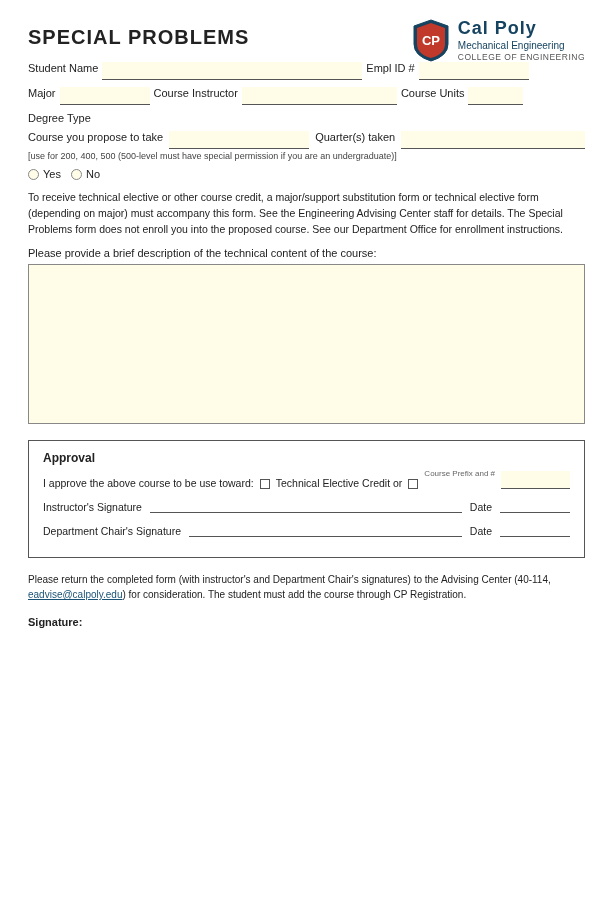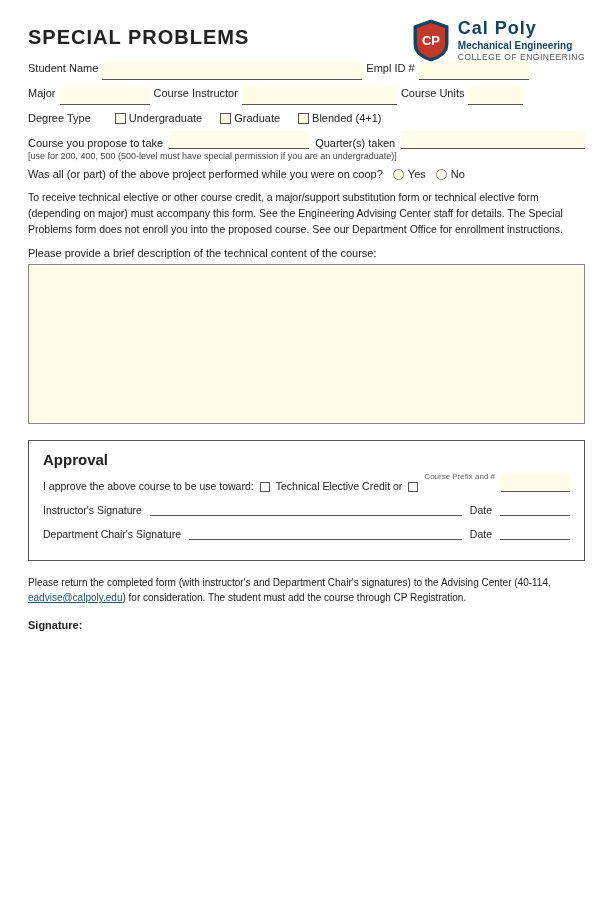--- a/index.html
+++ b/index.html
@@ -39,21 +39,21 @@
     }
     .logo-calpoly {
       font-size: 18px;
       font-weight: bold;
       color: #154360;
       letter-spacing: 1px;
     }
     .logo-dept {
       font-size: 10px;
       color: #154360;
-      font-weight: bold;
+      font-weight: normal;
     }
     .logo-college {
       font-size: 8.5px;
       color: #555;
       letter-spacing: 0.5px;
     }
 
     .form-row {
       display: flex;
       align-items: flex-start;
@@ -95,21 +95,21 @@
     .checkbox-sq {
       width: 11px;
       height: 11px;
       border: 1px solid #555;
       display: inline-block;
       background: #fffde7;
     }
 
     .course-row {
       display: flex;
-      align-items: flex-end;
+      align-items: flex-start;
       gap: 6px;
       margin-bottom: 2px;
     }
     .course-note {
       font-size: 9px;
       color: #444;
       margin-bottom: 7px;
     }
 
     .coop-row {
@@ -150,21 +150,21 @@
       height: 160px;
       margin-bottom: 16px;
     }
 
     .approval-box {
       border: 1.5px solid #555;
       padding: 10px 14px 12px 14px;
       margin-bottom: 14px;
     }
     .approval-title {
-      font-size: 15px;
+      font-size: 12px;
       font-weight: bold;
       margin-bottom: 6px;
     }
     .approval-line {
       display: flex;
       align-items: flex-end;
       gap: 6px;
       margin-bottom: 8px;
       font-size: 10.5px;
     }
@@ -281,46 +281,31 @@
   <span class="label">Major</span>
   <div class="input-line" style="flex:0 0 90px"></div>
   <span class="label">Course Instructor</span>
   <div class="input-line" style="flex:0 0 155px"></div>
   <span class="label">Course Units</span>
   <div class="input-line" style="flex:0 0 55px"></div>
 </div>
 
 <div class="degree-row">
   <span class="label">Degree Type</span>
-  <div class="degree-options">
-    <div class="degree-option">
-      <span class="checkbox-sq"></span>
-      <span>Undergraduate</span>
-    </div>
-    <div class="degree-option">
-      <span class="checkbox-sq"></span>
-      <span>Graduate</span>
-    </div>
-    <div class="degree-option">
-      <span class="checkbox-sq"></span>
-      <span>Blended (4+1)</span>
-    </div>
-  </div>
 </div>
 
 <div class="course-row">
   <span class="label">Course you propose to take</span>
   <div class="input-line" style="flex:0 0 140px"></div>
   <span class="label">Quarter(s) taken</span>
   <div class="input-line" style="flex:1"></div>
 </div>
 <div class="course-note">[use for 200, 400, 500 (500-level must have special permission if you are an undergraduate)]</div>
 
 <div class="coop-row">
-  <span class="label">Was all (or part) of the above project performed while you were on coop?</span>
   <div class="radio-option">
     <span class="radio-circle"></span>
     <span>Yes</span>
   </div>
   <div class="radio-option">
     <span class="radio-circle"></span>
     <span>No</span>
   </div>
 </div>
 

